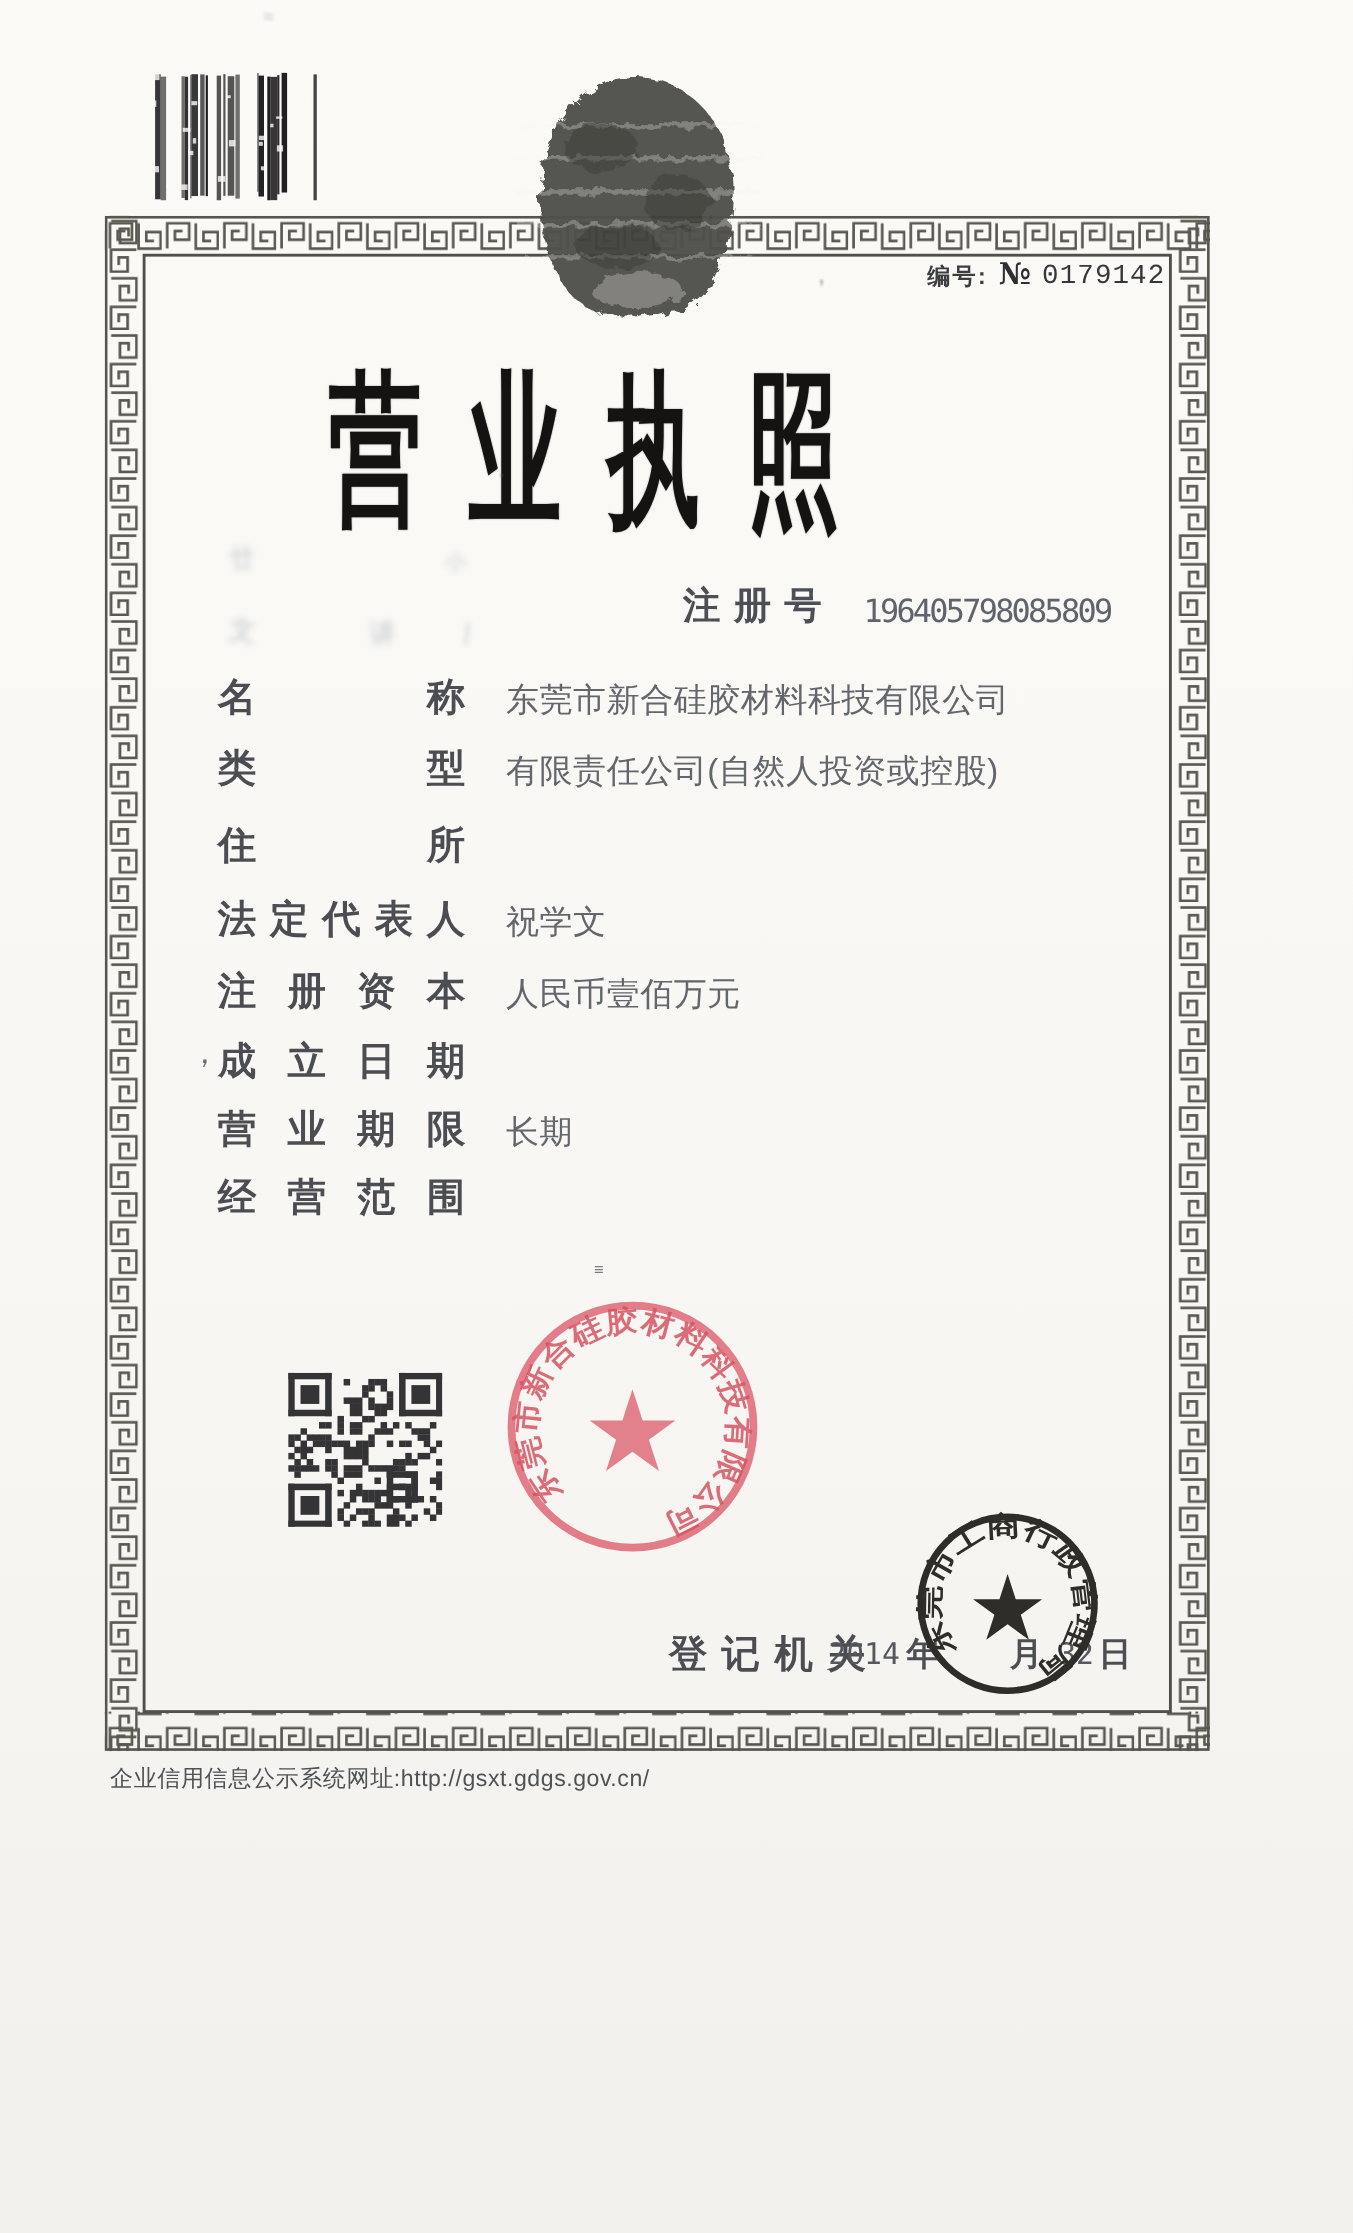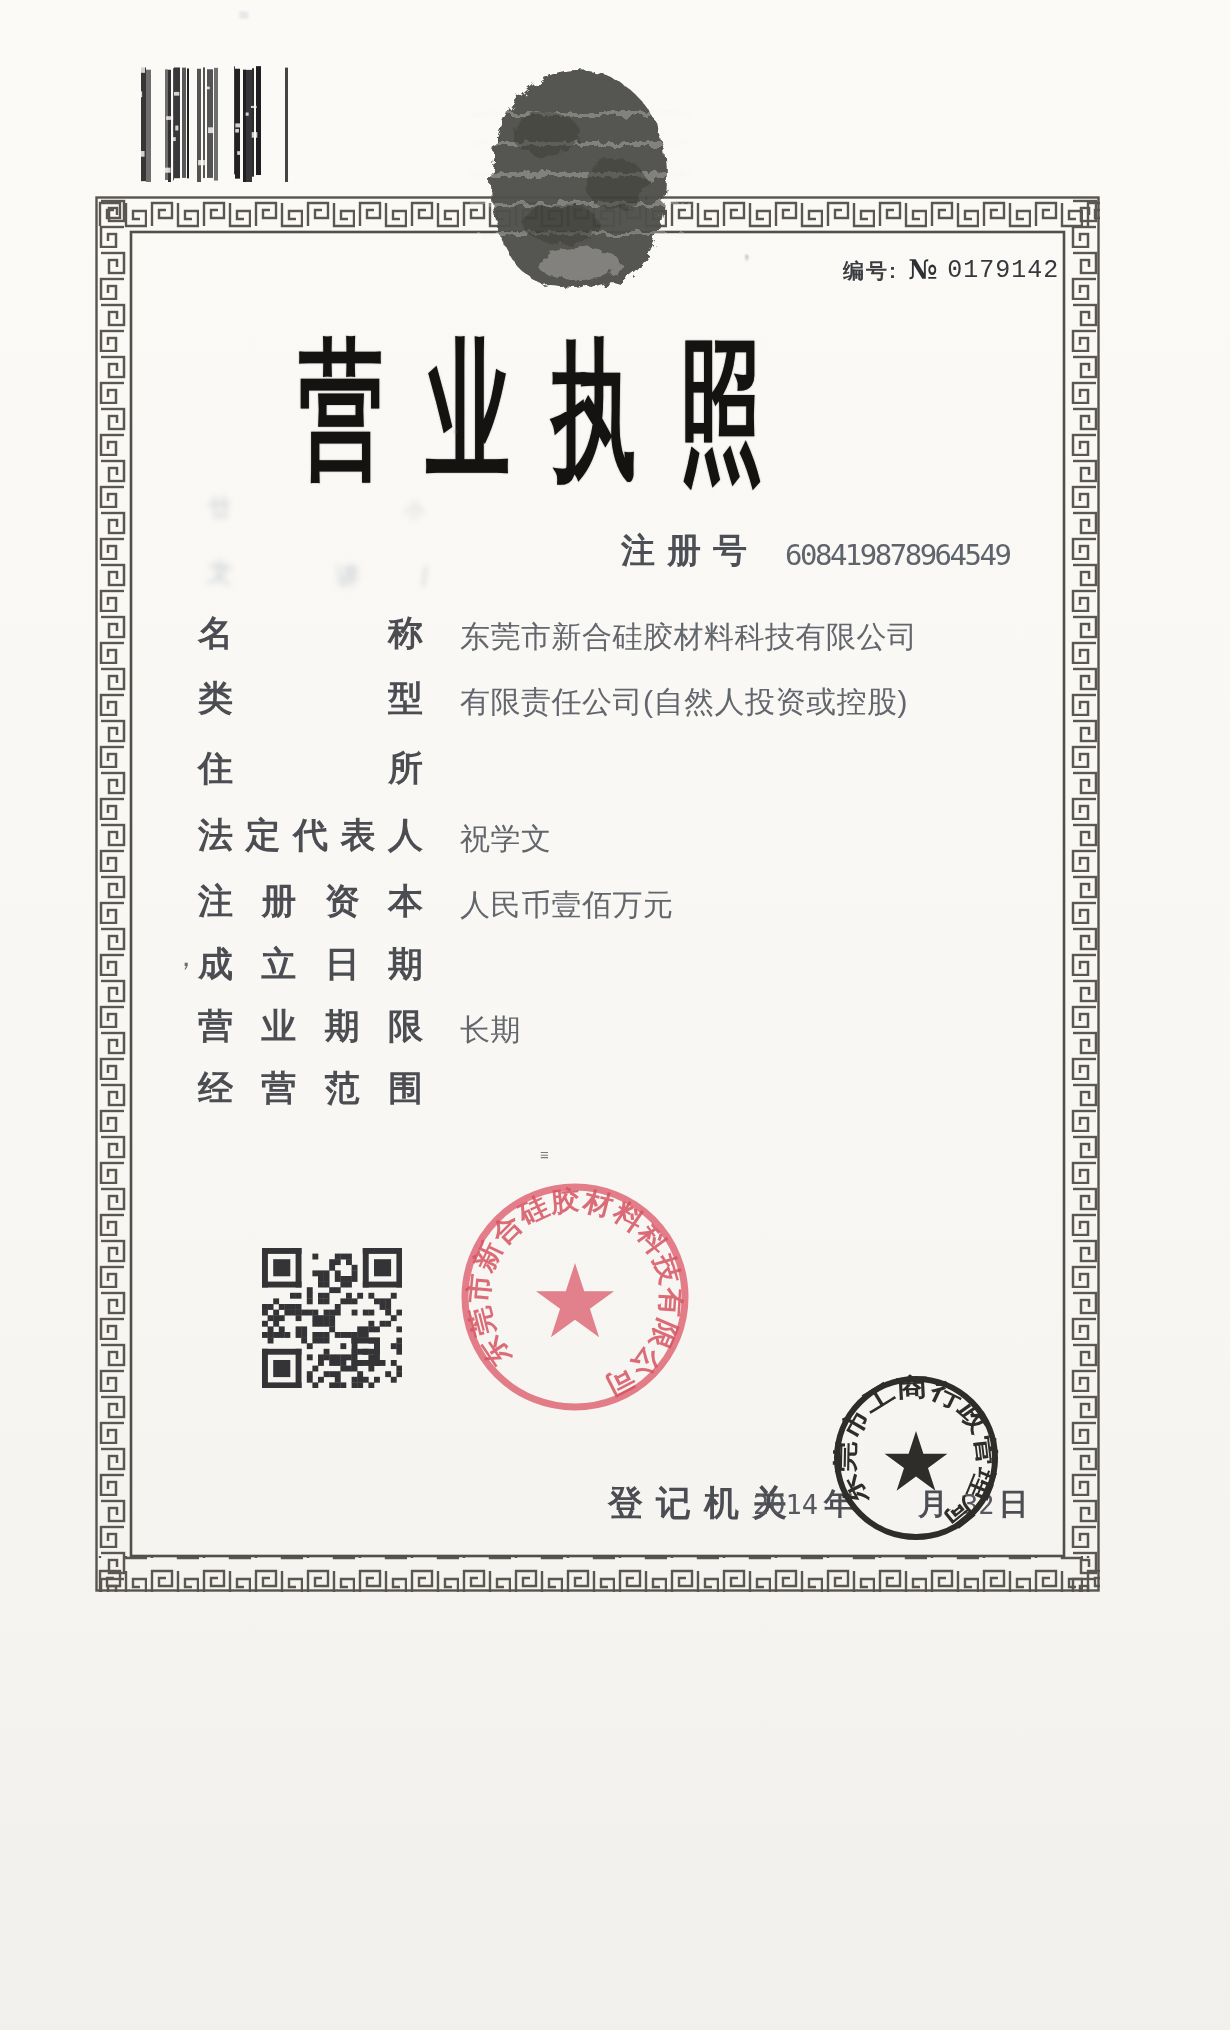--- a/index.html
+++ b/index.html
@@ -2,21 +2,21 @@
 <html><head>
 <meta charset="utf-8">
 <style>
   html,body{margin:0;padding:0;background:#ffffff;}
   .page{position:relative;width:1230px;height:2030px;overflow:hidden;
         background:linear-gradient(180deg,#fbfaf7 0%,#f8f7f3 55%,#f1f0ec 100%);
         font-family:"Liberation Sans","DejaVu Sans",sans-serif;color:#3f4045;}
   .abs{position:absolute;}
 
   
-  .serial{display:flex;align-items:flex-end;gap:10px;left:843px;top:254px;}
+  .serial{display:flex;align-items:flex-end;gap:10px;left:843px;top:234px;}
   .serial .lab{font-size:21px;font-weight:700;color:#3c3d41;letter-spacing:2px;}
   .serial .numsym{font-size:27px;font-weight:900;font-family:"DejaVu Serif","Liberation Serif",serif;color:#2e2f33;}
   .serial .num{font-size:25px;font-family:Liberation Mono, monospace;color:#35373b;letter-spacing:1px;}
 
   
   .title{left:281px;top:336px;width:462px;height:150px;display:flex;justify-content:space-between;
          filter:blur(0.5px) contrast(1.15);}
   .title .tc{display:block;width:82px;font-size:150px;line-height:148px;font-weight:900;color:#222120;
              transform:scaleX(0.56);transform-origin:center;
              text-shadow:0 0 2px rgba(45,44,42,.55);font-family:"DejaVu Sans","Liberation Sans",sans-serif;}
@@ -167,21 +167,21 @@
 
   <div class="abs title" id="titleBox">
       <span class="tc">营</span>
       <span class="tc">业</span>
       <span class="tc">执</span>
       <span class="tc">照</span>
     </div>
 
   <div class="abs regline">
     <span class="rlab">注册号</span>
-    <span class="rnum">608419878964549</span>
+    <span class="rnum">196405798085809</span>
   </div>
 
   <div id="fieldsBox">
       <div class="frow" style="top: 612px;">
         <div class="flabel">
           <span>名</span>
           <span>称</span>
         </div>
         <div class="fvalue">东莞市新合硅胶材料科技有限公司</div>
       </div>
@@ -473,20 +473,21 @@
     <defs>
         <path id="blkArc" d="M45.9 133.5 A62 62 0 1 1 115.2 149.5"></path>
       </defs>
     <circle cx="92" cy="92" r="79" fill="none" stroke="#2e2d29" stroke-width="6"></circle>
     <path id="blkStar" d="M92.0 65.0L99.4 87.8L123.4 87.8L104.0 101.9L111.4 124.7L92.0 110.6L72.6 124.7L80.0 101.9L60.6 87.8L84.6 87.8Z" fill="#2e2d29"></path>
     <text font-size="25" font-weight="700" fill="#2e2d29">
       <textPath href="#blkArc" textLength="310" lengthAdjust="spacingAndGlyphs">东莞市工商行政管理局</textPath>
     </text>
   </svg>
 
+  <div class="abs footL">企业信用信息公示系统网址:http://gsxt.gdgs.gov.cn/</div>
 
   <svg class="abs noise" width="1230" height="2030" viewBox="0 0 1230 2030">
     <defs>
       <filter id="pnoise" x="0" y="0" width="100%" height="100%">
         <feTurbulence type="fractalNoise" baseFrequency="0.9" numOctaves="2" stitchTiles="stitch"></feTurbulence>
         <feColorMatrix type="matrix" values="0 0 0 0 0.45  0 0 0 0 0.45  0 0 0 0 0.44  0.5 0.5 0.5 0 -1.18"></feColorMatrix>
       </filter>
     </defs>
     <rect width="1230" height="2030" filter="url(#pnoise)"></rect>
   </svg>

